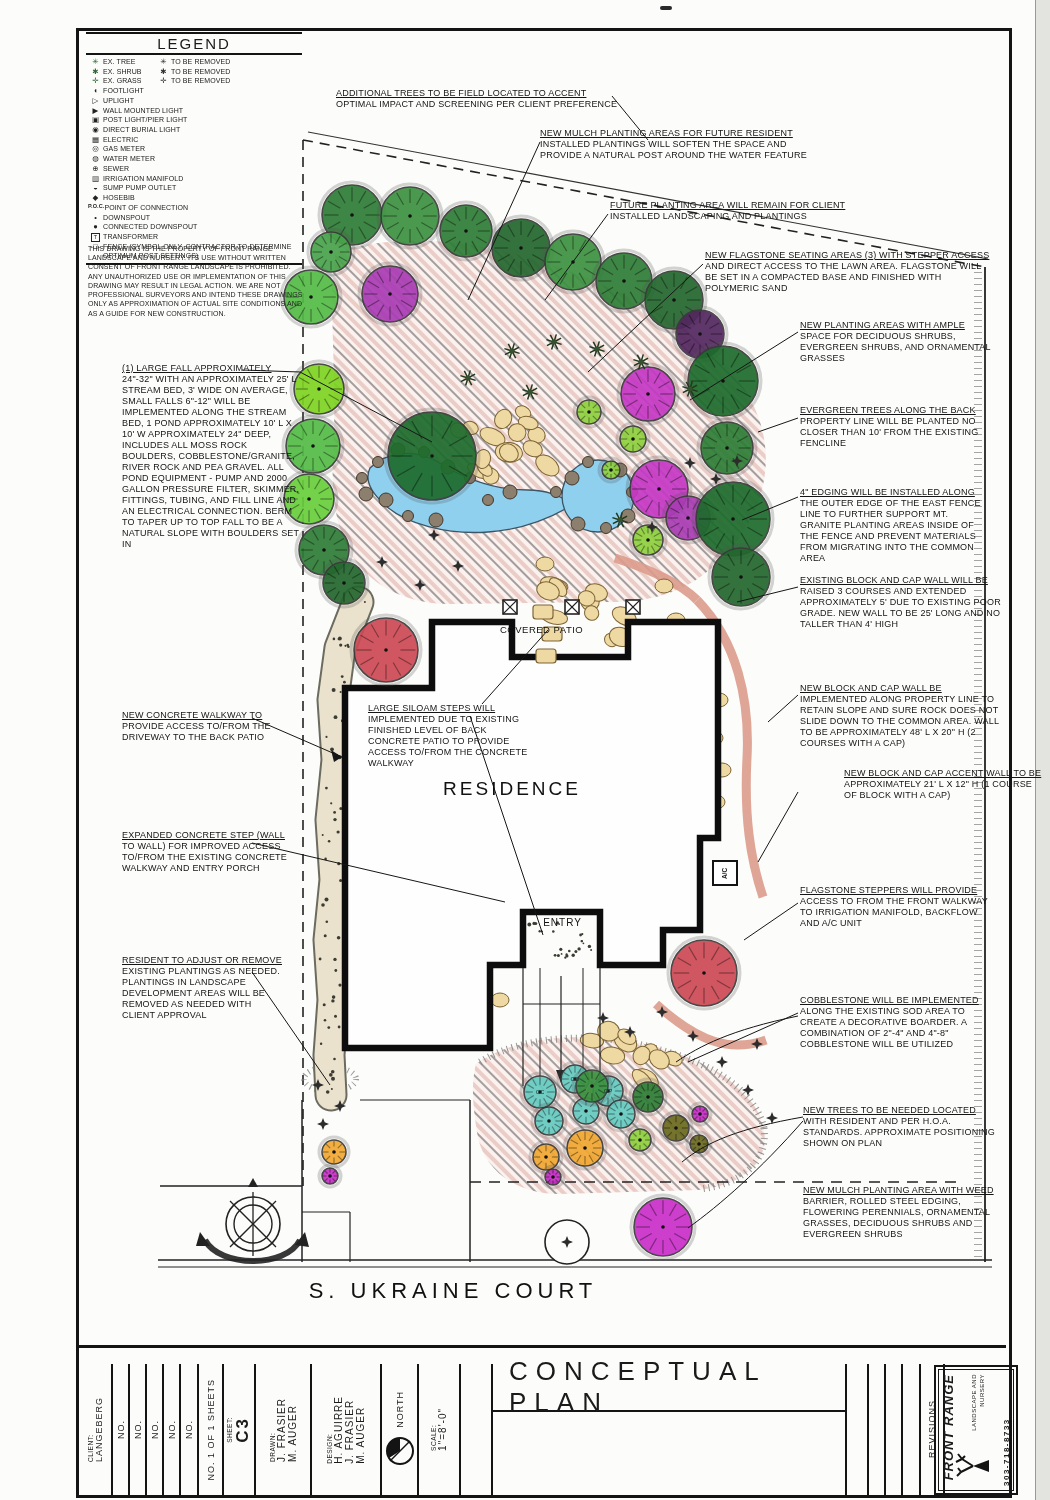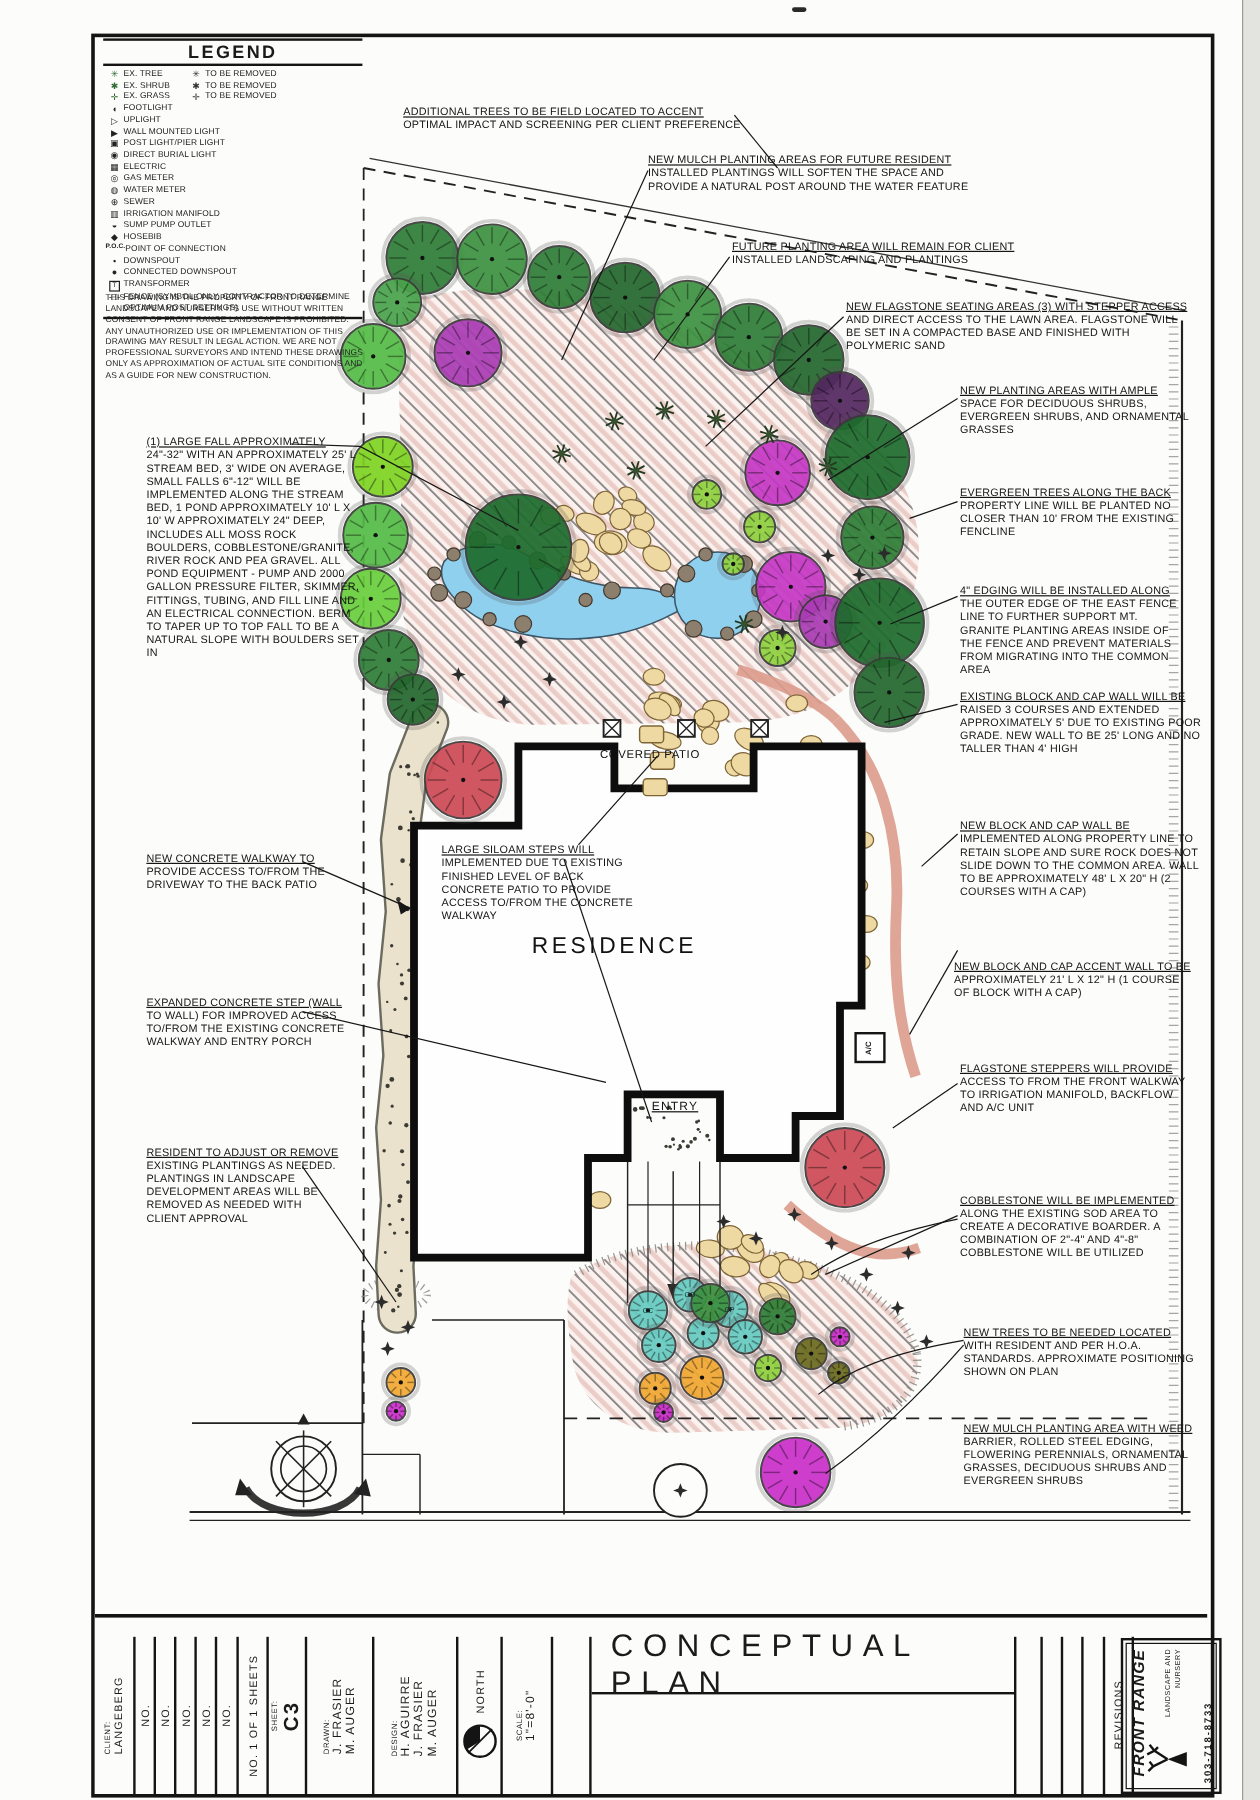--- a/index.html
+++ b/index.html
@@ -3,36 +3,36 @@
 <meta charset="utf-8">
 <style>
   html,body{margin:0;padding:0;background:#c9c9c4;}
   .page{position:relative;width:1050px;height:1500px;background:#fcfcfa;font-family:"Liberation Sans",sans-serif;color:#1a1a1a;overflow:hidden;}
   .frame{position:absolute;left:76px;top:28px;width:930px;height:1464px;border:3px solid #141414;z-index:1;}
   .scan-strip{position:absolute;right:0;top:0;width:14px;height:100%;background:#e3e3df;border-left:1px solid #9a9a96;z-index:0;}
   .dot-artifact{position:absolute;left:660px;top:6px;width:12px;height:4px;background:#2a2a2a;border-radius:2px;z-index:0;}
   #plan-svg{position:absolute;left:0;top:0;width:1050px;height:1500px;z-index:2;}
   
   .legend{position:absolute;left:86px;top:32px;width:216px;background:#fcfcfa;z-index:3;}
-  .legend-title{font-size:15px;font-weight:bold;text-align:center;letter-spacing:2px;border-top:2.5px solid #141414;border-bottom:2.5px solid #141414;padding:1px 0;}
+  .legend-title{font-size:15px;font-weight:normal;text-align:center;letter-spacing:2px;border-top:2.5px solid #141414;border-bottom:2.5px solid #141414;padding:1px 0;}
   #legend-rows{padding:3px 0 2px 2px;border-bottom:2.5px solid #141414;}
   .legend-row{display:flex;align-items:flex-start;font-size:7px;line-height:1.22;margin-bottom:1.2px;letter-spacing:.1px;}
   .licon{flex:0 0 15px;text-align:center;font-size:7.5px;line-height:1;}
   .llabel{padding-right:3px;}
   .llabel.fixed{flex:0 0 50px;}
   .tbox{display:inline-block;width:7px;height:7px;border:1px solid #222;font-size:5.5px;line-height:7px;text-align:center;}
   .disclaimer{position:absolute;left:88px;top:244px;width:218px;font-size:7px;line-height:1.32;letter-spacing:.1px;z-index:3;color:#222;}
   
   .ann{position:absolute;font-size:9px;line-height:1.22;letter-spacing:.2px;color:#141414;z-index:4;}
   .ann::first-line{text-decoration:underline;}
   
   .lbl{position:absolute;z-index:4;color:#111;}
   .lbl-residence{left:412px;top:778px;width:200px;text-align:center;font-size:19px;letter-spacing:3px;}
   .lbl-covered{left:500px;top:624px;width:86px;font-size:9.5px;line-height:1.3;letter-spacing:.5px;}
-  .lbl-entry{left:525px;top:917px;width:75px;text-align:center;font-size:10px;letter-spacing:1px;text-decoration:underline;}
+  .lbl-entry{left:525px;top:917px;width:75px;text-align:center;font-size:10px;letter-spacing:1px;}
   .lbl-street{left:297px;top:1278px;width:312px;text-align:center;font-size:22px;letter-spacing:5px;}
   .ac-box{position:absolute;left:712px;top:860px;width:22px;height:22px;border:2.5px solid #141414;background:#fff;display:flex;align-items:center;justify-content:center;z-index:4;}
   .ac-box span{transform:rotate(-90deg);font-size:6.5px;font-weight:bold;}
   
   .tblock{position:absolute;left:79px;top:1345px;width:927px;height:147px;border-top:3px solid #141414;display:flex;z-index:5;background:#fcfcfa;}
   .tcell{border-right:2px solid #141414;display:flex;align-items:center;justify-content:center;position:relative;margin-top:16px;}
   .vtext{writing-mode:vertical-rl;transform:rotate(180deg);font-size:9px;letter-spacing:1px;white-space:pre-line;text-align:left;}
   .vtext .lab{font-size:6.5px;letter-spacing:.5px;display:block;}
   .vtext .big{font-size:17px;font-weight:bold;letter-spacing:2px;display:block;}
   .vtext .med{font-size:10px;display:block;}
@@ -1273,35 +1273,36 @@
   <div id="annotations">
       <div class="ann" style="left: 336px; top: 88px; width: 292px;">ADDITIONAL TREES TO BE FIELD LOCATED TO ACCENT OPTIMAL IMPACT AND SCREENING PER CLIENT PREFERENCE</div>
       <div class="ann" style="left: 540px; top: 128px; width: 272px;">NEW MULCH PLANTING AREAS FOR FUTURE RESIDENT INSTALLED PLANTINGS WILL SOFTEN THE SPACE AND PROVIDE A NATURAL POST AROUND THE WATER FEATURE</div>
       <div class="ann" style="left: 610px; top: 200px; width: 272px;">FUTURE PLANTING AREA WILL REMAIN FOR CLIENT INSTALLED LANDSCAPING AND PLANTINGS</div>
       <div class="ann" style="left: 705px; top: 250px; width: 288px;">NEW FLAGSTONE SEATING AREAS (3) WITH STEPPER ACCESS AND DIRECT ACCESS TO THE LAWN AREA. FLAGSTONE WILL BE SET IN A COMPACTED BASE AND FINISHED WITH POLYMERIC SAND</div>
       <div class="ann" style="left: 800px; top: 320px; width: 192px;">NEW PLANTING AREAS WITH AMPLE SPACE FOR DECIDUOUS SHRUBS, EVERGREEN SHRUBS, AND ORNAMENTAL GRASSES</div>
       <div class="ann" style="left: 800px; top: 405px; width: 188px;">EVERGREEN TREES ALONG THE BACK PROPERTY LINE WILL BE PLANTED NO CLOSER THAN 10' FROM THE EXISTING FENCLINE</div>
       <div class="ann" style="left: 800px; top: 487px; width: 188px;">4" EDGING WILL BE INSTALLED ALONG THE OUTER EDGE OF THE EAST FENCE LINE TO FURTHER SUPPORT MT. GRANITE PLANTING AREAS INSIDE OF THE FENCE AND PREVENT MATERIALS FROM MIGRATING INTO THE COMMON AREA</div>
       <div class="ann" style="left: 800px; top: 575px; width: 202px;">EXISTING BLOCK AND CAP WALL WILL BE RAISED 3 COURSES AND EXTENDED APPROXIMATELY 5' DUE TO EXISTING POOR GRADE. NEW WALL TO BE 25' LONG AND NO TALLER THAN 4' HIGH</div>
       <div class="ann" style="left: 800px; top: 683px; width: 202px;">NEW BLOCK AND CAP WALL BE IMPLEMENTED ALONG PROPERTY LINE TO RETAIN SLOPE AND SURE ROCK DOES NOT SLIDE DOWN TO THE COMMON AREA. WALL TO BE APPROXIMATELY 48' L X 20" H (2 COURSES WITH A CAP)</div>
-      <div class="ann" style="left: 795px; top: 768px; width: 198px; margin-top: 32px;">NEW BLOCK AND CAP ACCENT WALL TO BE APPROXIMATELY 21' L X 12" H (1 COURSE OF BLOCK WITH A CAP)</div>
+      <div class="ann" style="left: 844px; top: 768px; width: 198px;">NEW BLOCK AND CAP ACCENT WALL TO BE APPROXIMATELY 21' L X 12" H (1 COURSE OF BLOCK WITH A CAP)</div>
       <div class="ann" style="left: 800px; top: 885px; width: 198px;">FLAGSTONE STEPPERS WILL PROVIDE ACCESS TO FROM THE FRONT WALKWAY TO IRRIGATION MANIFOLD, BACKFLOW AND A/C UNIT</div>
       <div class="ann" style="left: 800px; top: 995px; width: 198px;">COBBLESTONE WILL BE IMPLEMENTED ALONG THE EXISTING SOD AREA TO CREATE A DECORATIVE BOARDER. A COMBINATION OF 2"-4" AND 4"-8" COBBLESTONE WILL BE UTILIZED</div>
       <div class="ann" style="left: 803px; top: 1105px; width: 198px;">NEW TREES TO BE NEEDED LOCATED WITH RESIDENT AND PER H.O.A. STANDARDS. APPROXIMATE POSITIONING SHOWN ON PLAN</div>
       <div class="ann" style="left: 803px; top: 1185px; width: 198px;">NEW MULCH PLANTING AREA WITH WEED BARRIER, ROLLED STEEL EDGING, FLOWERING PERENNIALS, ORNAMENTAL GRASSES, DECIDUOUS SHRUBS AND EVERGREEN SHRUBS</div>
       <div class="ann" style="left: 122px; top: 363px; width: 178px;">(1) LARGE FALL APPROXIMATELY 24"-32" WITH AN APPROXIMATELY 25' L STREAM BED, 3' WIDE ON AVERAGE, SMALL FALLS 6"-12" WILL BE IMPLEMENTED ALONG THE STREAM BED, 1 POND APPROXIMATELY 10' L X 10' W APPROXIMATELY 24" DEEP, INCLUDES ALL MOSS ROCK BOULDERS, COBBLESTONE/GRANITE, RIVER ROCK AND PEA GRAVEL. ALL POND EQUIPMENT - PUMP AND 2000 GALLON PRESSURE FILTER, SKIMMER, FITTINGS, TUBING, AND FILL LINE AND AN ELECTRICAL CONNECTION. BERM TO TAPER UP TO TOP FALL TO BE A NATURAL SLOPE WITH BOULDERS SET IN</div>
       <div class="ann" style="left: 122px; top: 710px; width: 168px;">NEW CONCRETE WALKWAY TO PROVIDE ACCESS TO/FROM THE DRIVEWAY TO THE BACK PATIO</div>
       <div class="ann" style="left: 122px; top: 830px; width: 168px;">EXPANDED CONCRETE STEP (WALL TO WALL) FOR IMPROVED ACCESS TO/FROM THE EXISTING CONCRETE WALKWAY AND ENTRY PORCH</div>
       <div class="ann" style="left: 122px; top: 955px; width: 162px;">RESIDENT TO ADJUST OR REMOVE EXISTING PLANTINGS AS NEEDED. PLANTINGS IN LANDSCAPE DEVELOPMENT AREAS WILL BE REMOVED AS NEEDED WITH CLIENT APPROVAL</div>
       <div class="ann" style="left: 368px; top: 703px; width: 162px;">LARGE SILOAM STEPS WILL IMPLEMENTED DUE TO EXISTING FINISHED LEVEL OF BACK CONCRETE PATIO TO PROVIDE ACCESS TO/FROM THE CONCRETE WALKWAY</div>
     </div>
 
   <div class="lbl lbl-residence">RESIDENCE</div>
   <div class="lbl lbl-covered">COVERED PATIO</div>
   <div class="lbl lbl-entry">ENTRY</div>
+  <div class="lbl lbl-street">S. UKRAINE COURT</div>
   <div class="ac-box">
       <span>A/C</span>
     </div>
 
   <div class="tblock">
     <div class="tcell" style="width:32px">
       <div class="vtext"><span class="lab">CLIENT:</span><span>LANGEBERG</span></div>
     </div>
     <div class="tcell" style="width:15px">
         <div class="vtext lab">NO.</div>

